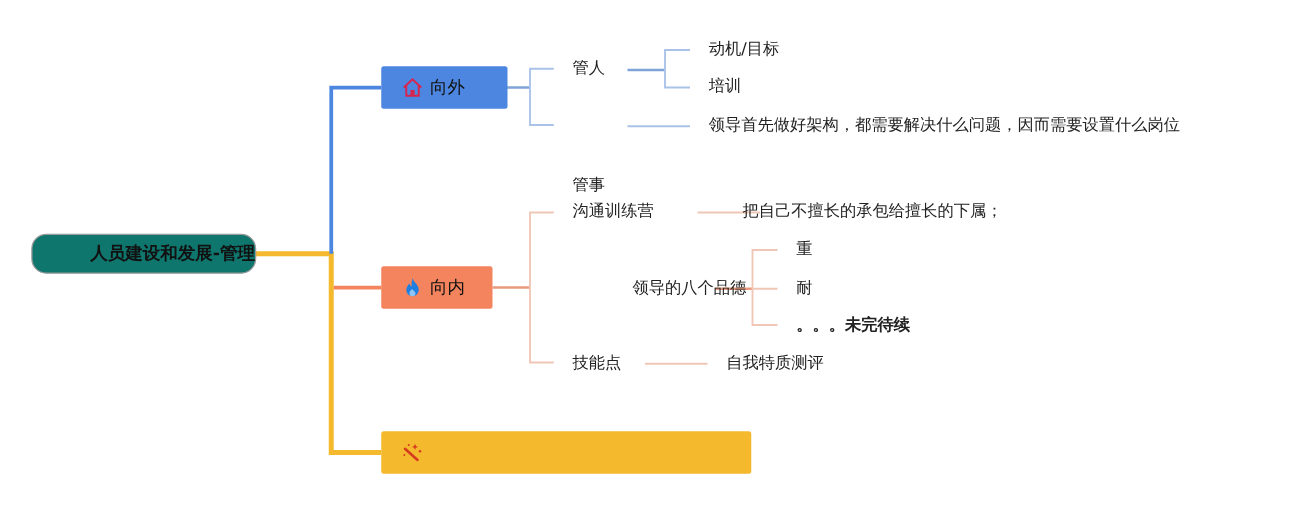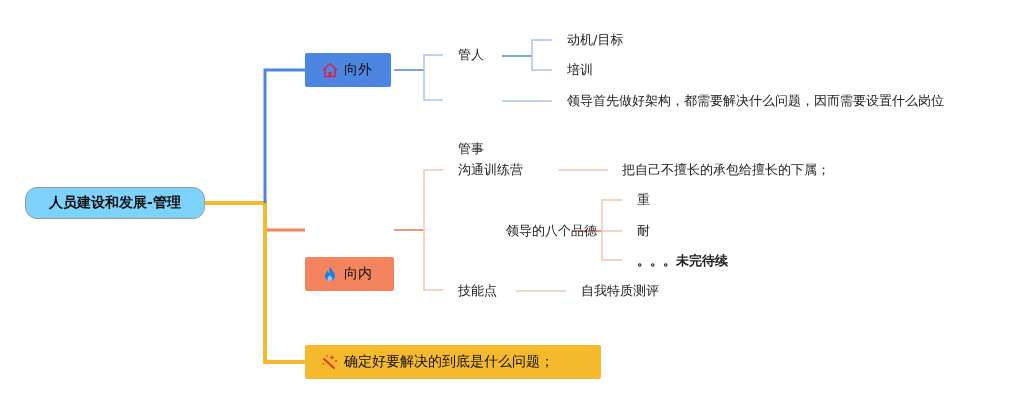--- a/index.html
+++ b/index.html
@@ -6,31 +6,31 @@
   body {
     width: 1033px; height: 405px; position: relative; overflow: hidden;
     background: #ffffff;
     font-family: "DejaVu Sans", "Liberation Sans", sans-serif;
     color: #222;
   }
   svg.lines { position: absolute; left: 0; top: 0; width: 1033px; height: 405px; }
   .node { position: absolute; white-space: nowrap; }
   .root {
     left: 25px; top: 187px; width: 178px; height: 30px;
-    border: 1px solid #9a9a9a; border-radius: 12px; background: #7dd3fc;
-    display: flex; align-items: center; justify-content: center;
+    border: 1px solid #9a9a9a; border-radius: 12px; background: #0f766e;
+    display: flex; align-items: center; justify-content: flex-end;
     font-weight: bold; font-size: 14px; color: #111;
   }
   .main {
     height: 34px; display: flex; align-items: center; padding: 0 0 0 16px;
     font-size: 14px; color: #111; border-radius: 2px; box-sizing: border-box;
   }
   .main .ico { width: 18px; height: 18px; margin-right: 5px; display: inline-flex; }
-  .n-out { left: 305px; top: 53px; width: 86px; background: #4c86e0; }
-  .n-in  { left: 305px; top: 213px; width: 89px; background: #f3845d; margin-top: 44px; }
+  .n-out { left: 305px; top: 53px; width: 101px; background: #4c86e0; }
+  .n-in  { left: 305px; top: 213px; width: 89px; background: #f3845d; }
   .n-goal{ left: 305px; top: 345px; width: 296px; background: #f4b92c; }
   .sub { font-size: 13px; color: #222; line-height: 16px; }
 </style>
 </head>
 <body>
 
 <svg class="lines" xmlns="http://www.w3.org/2000/svg">
 
   <path d="M204 203 H265 V362 H305" stroke="#f4b92c" stroke-width="4" fill="none"></path>
   <path d="M265 203 V70 H305" stroke="#4c86e0" stroke-width="3" fill="none"></path>
@@ -83,29 +83,28 @@
 <div class="node main n-goal">
   <span class="ico">
     <svg width="18" height="18" viewBox="0 0 18 18">
         <path d="M3 6 L13 15" stroke="#d63a1f" stroke-width="2" stroke-linecap="round"></path>
         <path d="M11 2 L11.7 3.8 L13.5 4.5 L11.7 5.2 L11 7 L10.3 5.2 L8.5 4.5 L10.3 3.8 Z" fill="#d63a1f"></path>
         <circle cx="15" cy="8" r="1" fill="#d63a1f"></circle>
         <circle cx="6" cy="3" r="0.8" fill="#d63a1f"></circle>
         <circle cx="2.5" cy="11" r="0.8" fill="#d63a1f"></circle>
       </svg>
   </span>
-  <span>确定好要解决的到底是什么问题；</span>
 </div>
 
 <div class="node sub" style="left:458px; top:47px;">管人</div>
 <div class="node sub" style="left:567px; top:32px;">动机/目标</div>
 <div class="node sub" style="left:567px; top:62px;">培训</div>
 <div class="node sub" style="left:458px; top:93px;margin-top:48px;">管事</div>
 <div class="node sub" style="left:567px; top:93px;text-align:center;">领导首先做好架构，都需要解决什么问题，因而需要设置什么岗位</div>
 
 <div class="node sub" style="left:458px; top:162px;">沟通训练营</div>
-<div class="node sub" style="left:622px; top:162px;">把自己不擅长的承包给擅长的下属；</div>
+<div class="node sub" style="left:594px; top:162px;">把自己不擅长的承包给擅长的下属；</div>
 <div class="node sub" style="left:458px; top:223px;margin-left:48px;">领导的八个品德</div>
 <div class="node sub" style="left:637px; top:192px;">重</div>
 <div class="node sub" style="left:637px; top:223px;">耐</div>
 <div class="node sub" style="left:637px; top:253px;font-weight:bold;">。。。未完待续</div>
 <div class="node sub" style="left:458px; top:283px;">技能点</div>
 <div class="node sub" style="left:581px; top:283px;">自我特质测评</div>
 
 </body></html>

